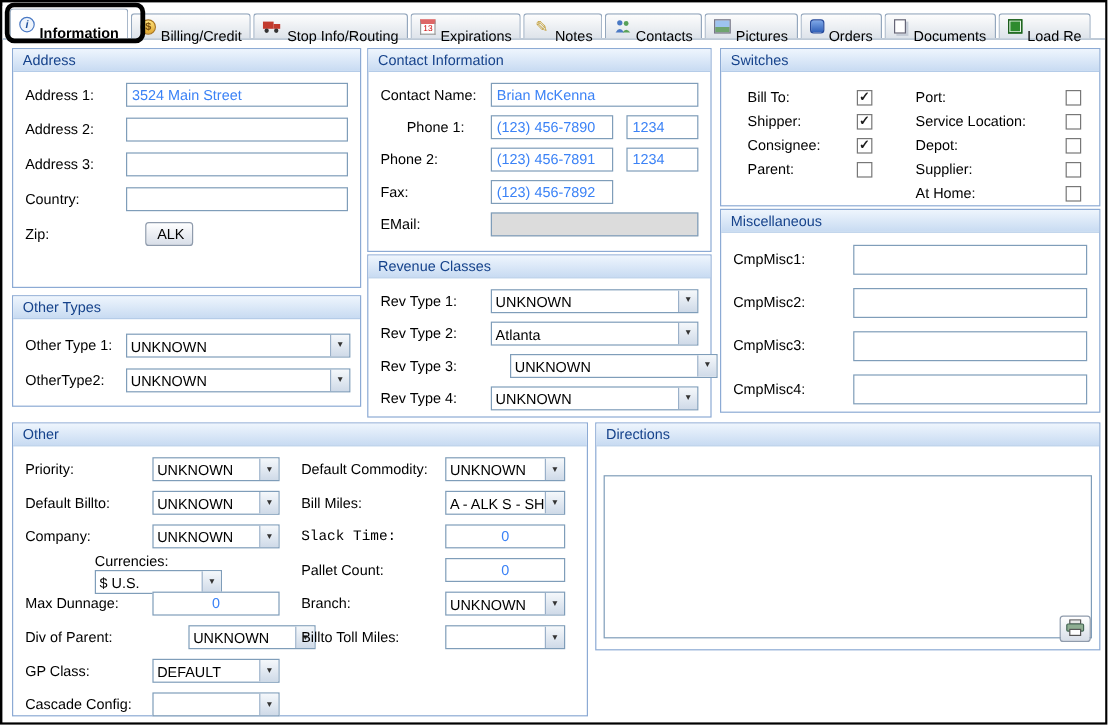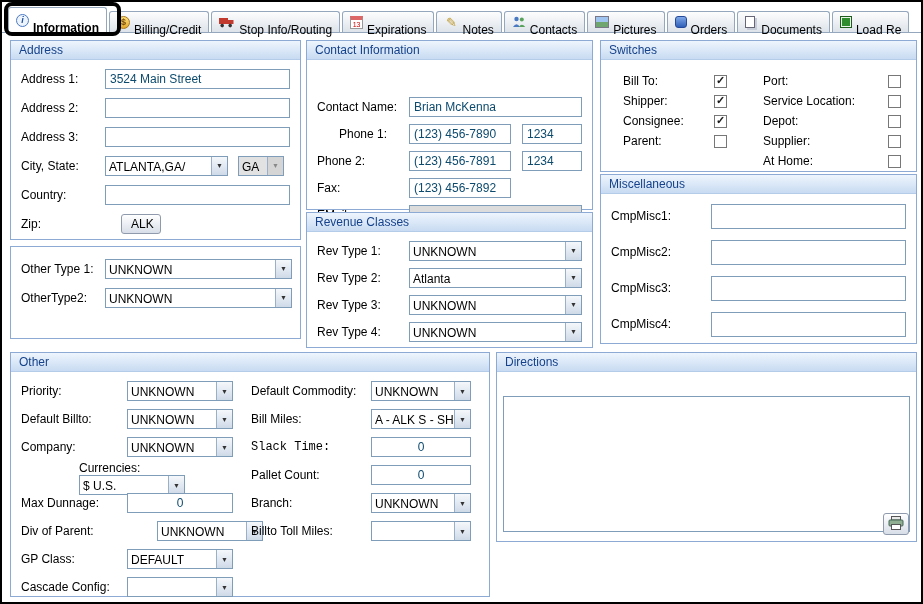--- a/index.html
+++ b/index.html
@@ -45,21 +45,21 @@
   .group { position:absolute; border:1px solid #8caad4; background:#fff; }
   .group-header { height:19px; line-height:18px; padding:0 8px;
                   background:linear-gradient(#eef5fd,#c8dbf2);
                   color:#15428b; border-bottom:1px solid #b5cce8; }
   .group-body { position:relative; }
 
   
   .frow { display:flex; align-items:center; padding:0 10px; }
   .flabel { flex:none; }
   .tin { height:20px; border:1px solid #7f9db9; padding:0 4px; background:#fff;
-         font:12px "Liberation Sans", sans-serif; color:#0c4a6e; }
+         font:12px "Liberation Sans", sans-serif; color:#3b82f6; }
   .tin:disabled, .tin.disabled { background:#dcdcdc; }
   .tin.num { text-align:center; }
   .btn { height:20px; padding:0 9px; border:1px solid #8f9bac; border-radius:3px;
          background:linear-gradient(#ffffff,#d8dee8); font:12px "Liberation Sans", sans-serif;
          cursor:default; }
   .combo { height:20px; border:1px solid #7f9db9; background:#fff;
            display:flex; align-items:stretch; overflow:hidden; flex:none; }
   .combo-text { flex:1; padding:1px 3px 0 3px; white-space:nowrap; overflow:hidden; line-height:18px; }
   .combo-btn { width:16px; flex:none; display:flex; align-items:center; justify-content:center;
                background:linear-gradient(#f5f8fb,#cfdae8); border-left:1px solid #9ab0c9;
@@ -154,63 +154,53 @@
       </div>
       <div class="frow" style="height:29px;">
         <span class="flabel" style="width:84px;">Address 2:</span>
         <input class="tin" style="width: 187px;" value="">
       </div>
       <div class="frow" style="height:29px;">
         <span class="flabel" style="width:84px;">Address 3:</span>
         <input class="tin" style="width: 187px;" value="">
       </div>
       <div class="frow" style="height:29px;">
-        <span class="flabel" style="width:84px;">City, State:</span>
-        <div class="combo" style="width:123px;">
-          <span class="combo-text">ATLANTA,GA/</span>
-          <span class="combo-btn">▼</span>
-        </div>
-        <div class="combo disabled" style="width:46px; margin-left:10px;">
-          <span class="combo-text">GA</span>
-          <span class="combo-btn">▼</span>
-        </div>
-      </div>
-      <div class="frow" style="height:29px;">
         <span class="flabel" style="width:84px;">Country:</span>
         <input class="tin" style="width: 187px;" value="">
       </div>
       <div class="frow" style="height:29px;">
         <span class="flabel" style="width:84px;">Zip:</span>
         <button class="btn" style="margin-left:16px; width:40px;">ALK</button>
       </div>
     </div>
   </div>
 
   <div class="group" style="left:8px; top:244px; width:291px; height:93px;">
+    <div class="group-header">Other Types</div>
     <div class="group-body" style="padding-top:7px;">
       <div class="frow" style="height:29px;">
         <span class="flabel" style="width:84px;">Other Type 1:</span>
         <div class="combo" style="width:187px;">
           <span class="combo-text">UNKNOWN</span>
           <span class="combo-btn">▼</span>
         </div>
       </div>
       <div class="frow" style="height:29px;">
         <span class="flabel" style="width:84px;">OtherType2:</span>
         <div class="combo" style="width:187px;">
           <span class="combo-text">UNKNOWN</span>
           <span class="combo-btn">▼</span>
         </div>
       </div>
     </div>
   </div>
 
   <div class="group" style="left:304px; top:38px; width:287px; height:170px;">
     <div class="group-header">Contact Information</div>
-    <div class="group-body" style="padding-top:5px;margin-top:28px;">
+    <div class="group-body" style="padding-top:5px;">
       <div class="frow" style="height:27px;">
         <span class="flabel" style="width:92px;">Contact Name:</span>
         <input class="tin" style="width: 173px;" value="Brian McKenna">
       </div>
       <div class="frow" style="height:27px;">
         <span class="flabel" style="width:92px;text-align:center;">Phone 1:</span>
         <input class="tin" style="width: 102px;" value="(123) 456-7890">
         <input class="tin" style="width: 60px; margin-left: 11px;" value="1234">
       </div>
       <div class="frow" style="height:27px;">
@@ -239,21 +229,21 @@
           <span class="combo-btn">▼</span>
         </div>
       </div>
       <div class="frow" style="height:27px;">
         <span class="flabel" style="width:92px;">Rev Type 2:</span>
         <div class="combo" style="width:173px;">
           <span class="combo-text">Atlanta</span>
           <span class="combo-btn">▼</span>
         </div>
       </div>
-      <div class="frow" style="height:27px;">
+      <div class="frow" style="height:27px;gap:16px;">
         <span class="flabel" style="width:92px;">Rev Type 3:</span>
         <div class="combo" style="width:173px;">
           <span class="combo-text">UNKNOWN</span>
           <span class="combo-btn">▼</span>
         </div>
       </div>
       <div class="frow" style="height:27px;">
         <span class="flabel" style="width:92px;">Rev Type 4:</span>
         <div class="combo" style="width:173px;">
           <span class="combo-text">UNKNOWN</span>

